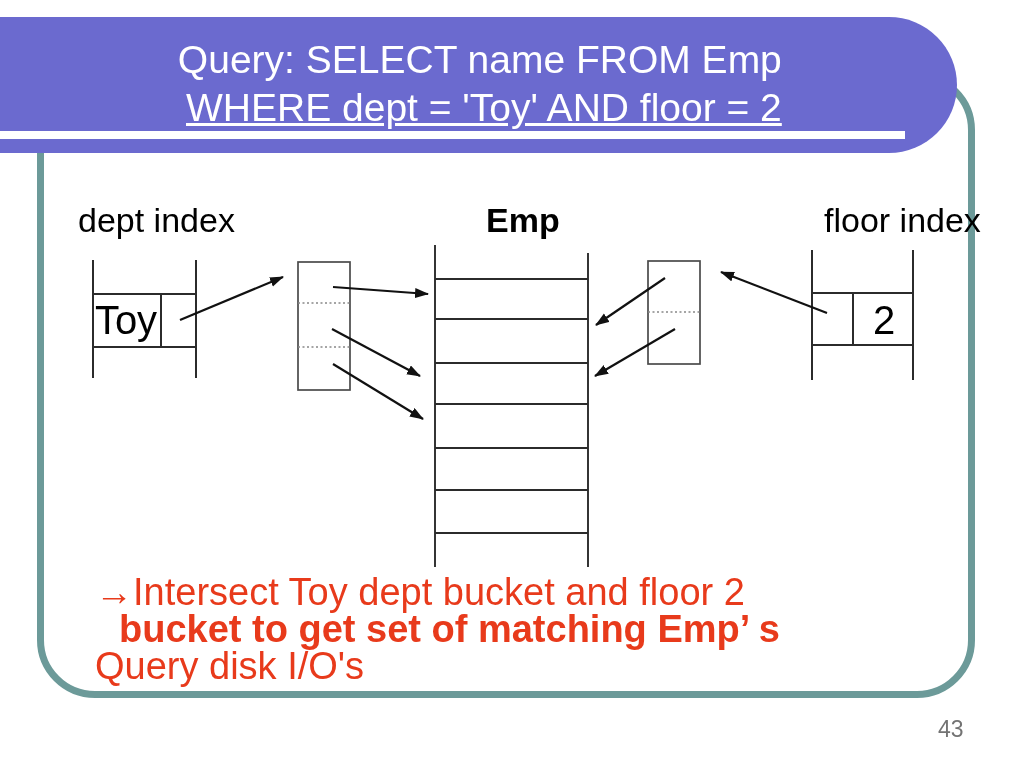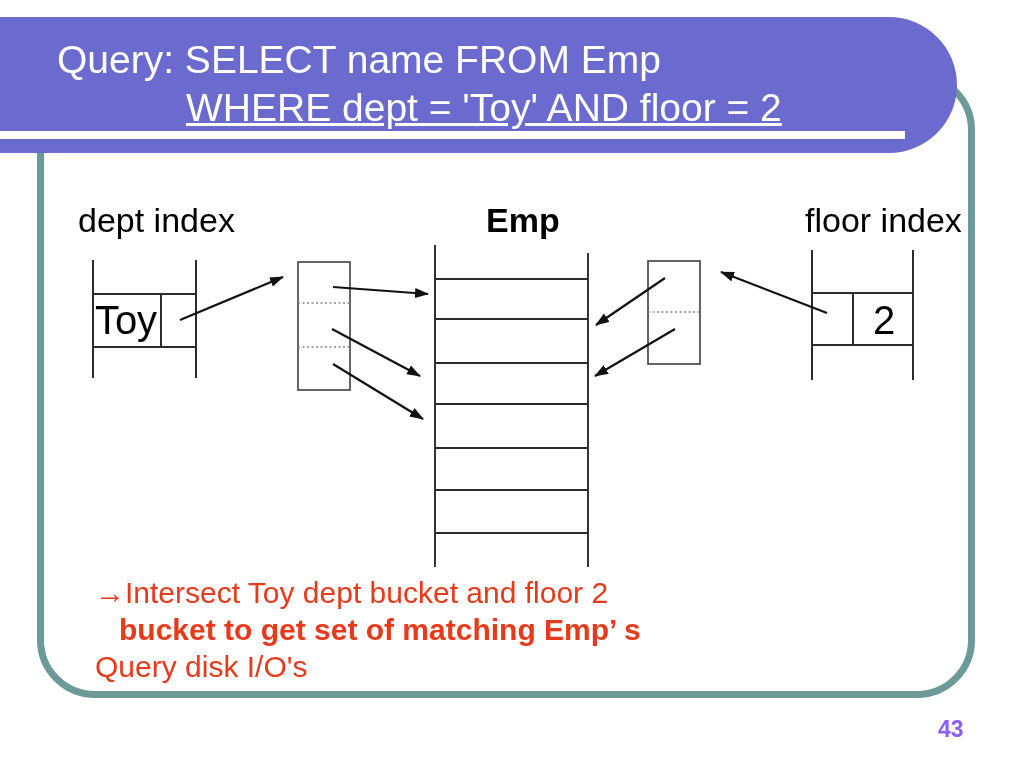--- a/index.html
+++ b/index.html
@@ -37,69 +37,70 @@
     width:905px; height:8px;
     background:#ffffff;
   }
   .title-text {
     position:absolute;
     left:57px; top:19px;
     color:#ffffff;
     font-size:39px;
     line-height:48px;
     white-space:nowrap;
+    text-align:right;
   }
   .title-line-2 { padding-left:129px;text-decoration:underline; }
 
   
   .diagram-label {
     position:absolute;
     top:201px;
     color:#000000;
     font-size:34px;
     white-space:nowrap;
     z-index:3;
     margin-left:16px;
   }
   .label-dept  { left:62px; }
   .label-emp   { left:470px;font-weight:bold; }
-  .label-floor { left:789px; }
+  .label-floor { left:808px; }
 
   
   .diagram-svg {
     position:absolute;
     left:0; top:0;
     width:1024px; height:768px;
     z-index:3;
   }
   .diagram-svg text {
     font-family:"Liberation Sans", sans-serif;
     font-size:40px;
     fill:#000000;
   }
 
   
   .notes {
     position:absolute;
     left:95px; top:574px;
     color:#E83A1B;
-    font-size:30px;
+    font-size:38px;
     line-height:37px;
     white-space:nowrap;
     z-index:4;
   }
   .note-line-2 { padding-left:24px;font-weight:bold; }
 
   
   .page-number {
     position:absolute;
     left:938px; top:716px;
-    color:#8b5cf6;
+    color:#737373;
     font-size:23px;
-    font-weight:bold;
+    font-weight:normal;
     z-index:4;
   }
 </style>
 </head>
 <body>
 
 <div class="content-frame"></div>
 
 <div class="title-banner">
   <div class="title-text">

